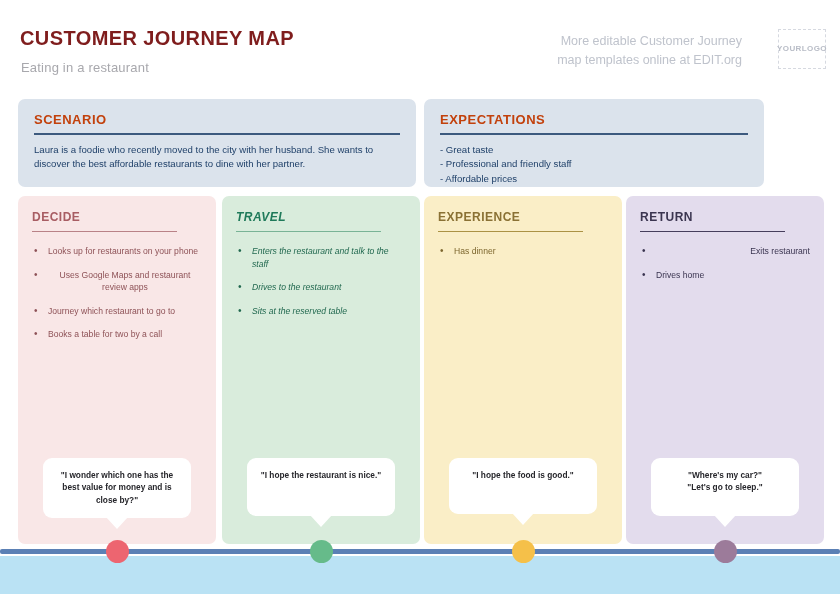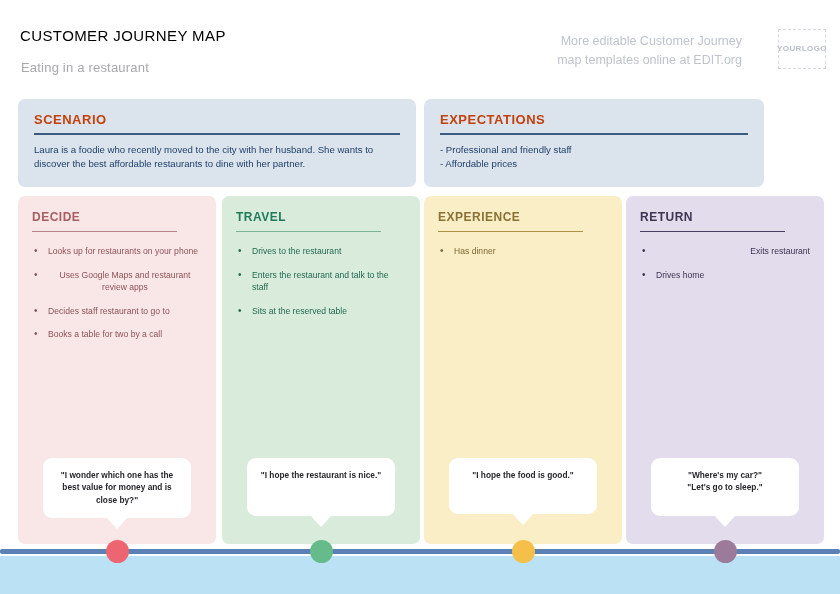--- a/index.html
+++ b/index.html
@@ -8,22 +8,22 @@
     background: #ffffff;
     font-family: "Liberation Sans", sans-serif;
     overflow: hidden;
   }
   .page { position: relative; width: 840px; height: 594px; background:#fff; }
 
   
   .header { position:absolute; left:0; top:0; width:840px; height:92px; }
   .title {
     position:absolute; left:20px; top:27px;
-    font-size:15px; font-weight:normal; letter-spacing:0.4px;
-    color:#000000;
+    font-size:20px; font-weight:bold; letter-spacing:0.4px;
+    color:#7f1d1d;
   }
   .subtitle {
     position:absolute; left:21px; top:60px;
     font-size:13px; color:#a8a8ad; letter-spacing:0.2px;
   }
   .promo {
     position:absolute; right:98px; top:32px;
     text-align:right; font-size:12.5px; color:#bfc3cc; line-height:1.55;
   }
   .promo span { display:block; }
@@ -58,21 +58,21 @@
     list-style:none;
   }
 
   
   .columns { position:absolute; left:0; top:196px; width:840px; height:348px; }
   .col {
     position:absolute; top:0; width:198px; height:348px;
     border-radius:7px; padding:14px 14px 0 14px;
   }
   .col:nth-child(1){ left:18px; }
-  .col:nth-child(2){ left:222px; }
+  .col:nth-child(2){ left:222px;font-style:italic; }
   .col:nth-child(3){ left:424px; }
   .col:nth-child(4){ left:626px; }
 
   .col h3 { font-size:12px; font-weight:bold; letter-spacing:0.5px; margin-bottom:7px; }
   .col .rule { height:1.4px; margin-bottom:13px; width:85%; }
   .col ul { list-style:none; }
   .col li {
     position:relative; padding-left:16px; margin-bottom:11px;
     font-size:8.6px; line-height:1.45;
   }
@@ -130,42 +130,43 @@
   <div class="panel scenario">
     <h2>SCENARIO</h2>
     <div class="rule"></div>
     <p>Laura is a foodie who recently moved to the city with her husband. She wants to discover the best affordable restaurants to dine with her partner.</p>
   </div>
 
   <div class="panel expect">
     <h2>EXPECTATIONS</h2>
     <div class="rule"></div>
     <ul>
+      <li>- Great taste</li>
       <li>- Professional and friendly staff</li>
       <li>- Affordable prices</li>
     </ul>
   </div>
 
   <div class="columns" id="columns">
       <div class="col" style="left: 18px; background: rgb(249, 231, 231);">
         <h3 style="color: rgb(168, 93, 99);">DECIDE</h3>
         <div class="rule" style="background: rgb(185, 130, 135);"></div>
         <ul>
           <li style="color: rgb(142, 82, 87);">Looks up for restaurants on your phone</li>
           <li style="color: rgb(142, 82, 87); text-align: center;">Uses Google Maps and restaurant review apps</li>
-          <li style="color: rgb(142, 82, 87);">Decides staff restaurant to go to</li>
+          <li style="color: rgb(142, 82, 87);">Journey which restaurant to go to</li>
           <li style="color: rgb(142, 82, 87);">Books a table for two by a call</li>
         </ul>
       </div>
       <div class="col" style="left: 222px; background: rgb(217, 236, 220);">
         <h3 style="color: rgb(31, 122, 90);">TRAVEL</h3>
         <div class="rule" style="background: rgb(121, 179, 150);"></div>
         <ul>
+          <li style="color: rgb(33, 104, 79);">Enters the restaurant and talk to the staff</li>
           <li style="color: rgb(33, 104, 79);">Drives to the restaurant</li>
-          <li style="color: rgb(33, 104, 79);">Enters the restaurant and talk to the staff</li>
           <li style="color: rgb(33, 104, 79);">Sits at the reserved table</li>
         </ul>
       </div>
       <div class="col" style="left: 424px; background: rgb(250, 238, 199);">
         <h3 style="color: rgb(138, 113, 52);">EXPERIENCE</h3>
         <div class="rule" style="background: rgb(171, 146, 68);"></div>
         <ul>
           <li style="color: rgb(125, 103, 47);">Has dinner</li>
         </ul>
       </div>

